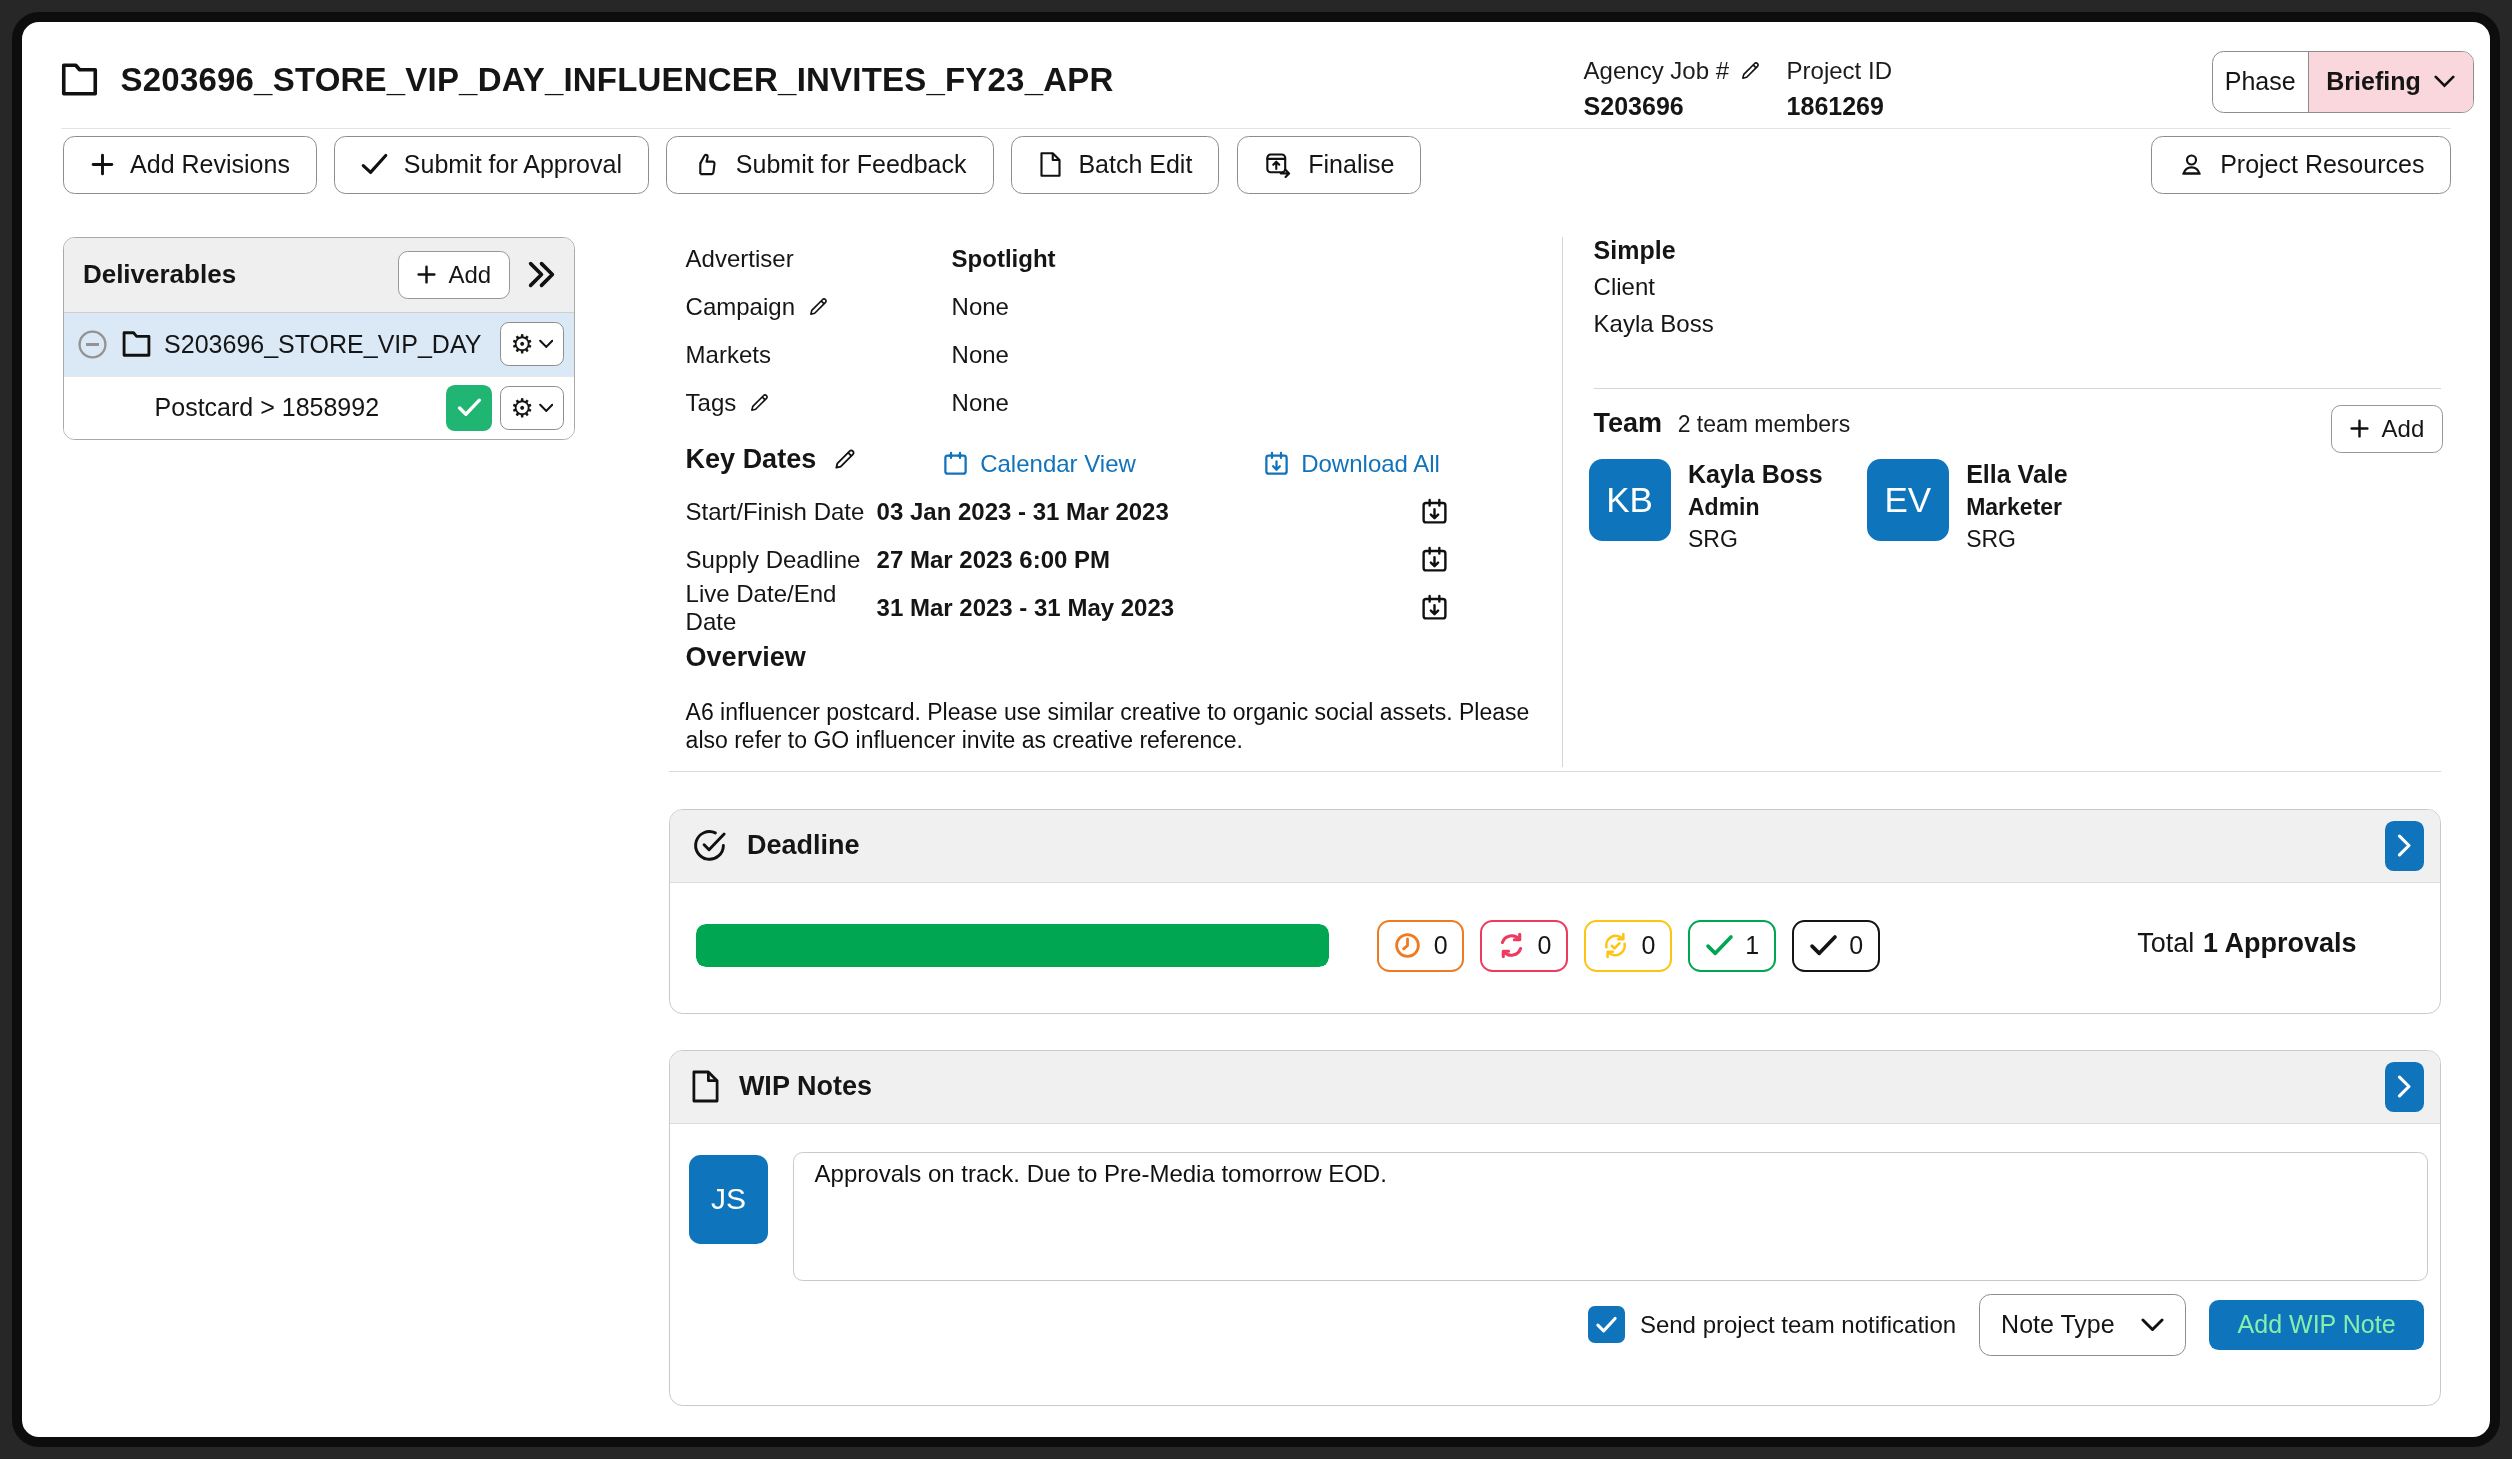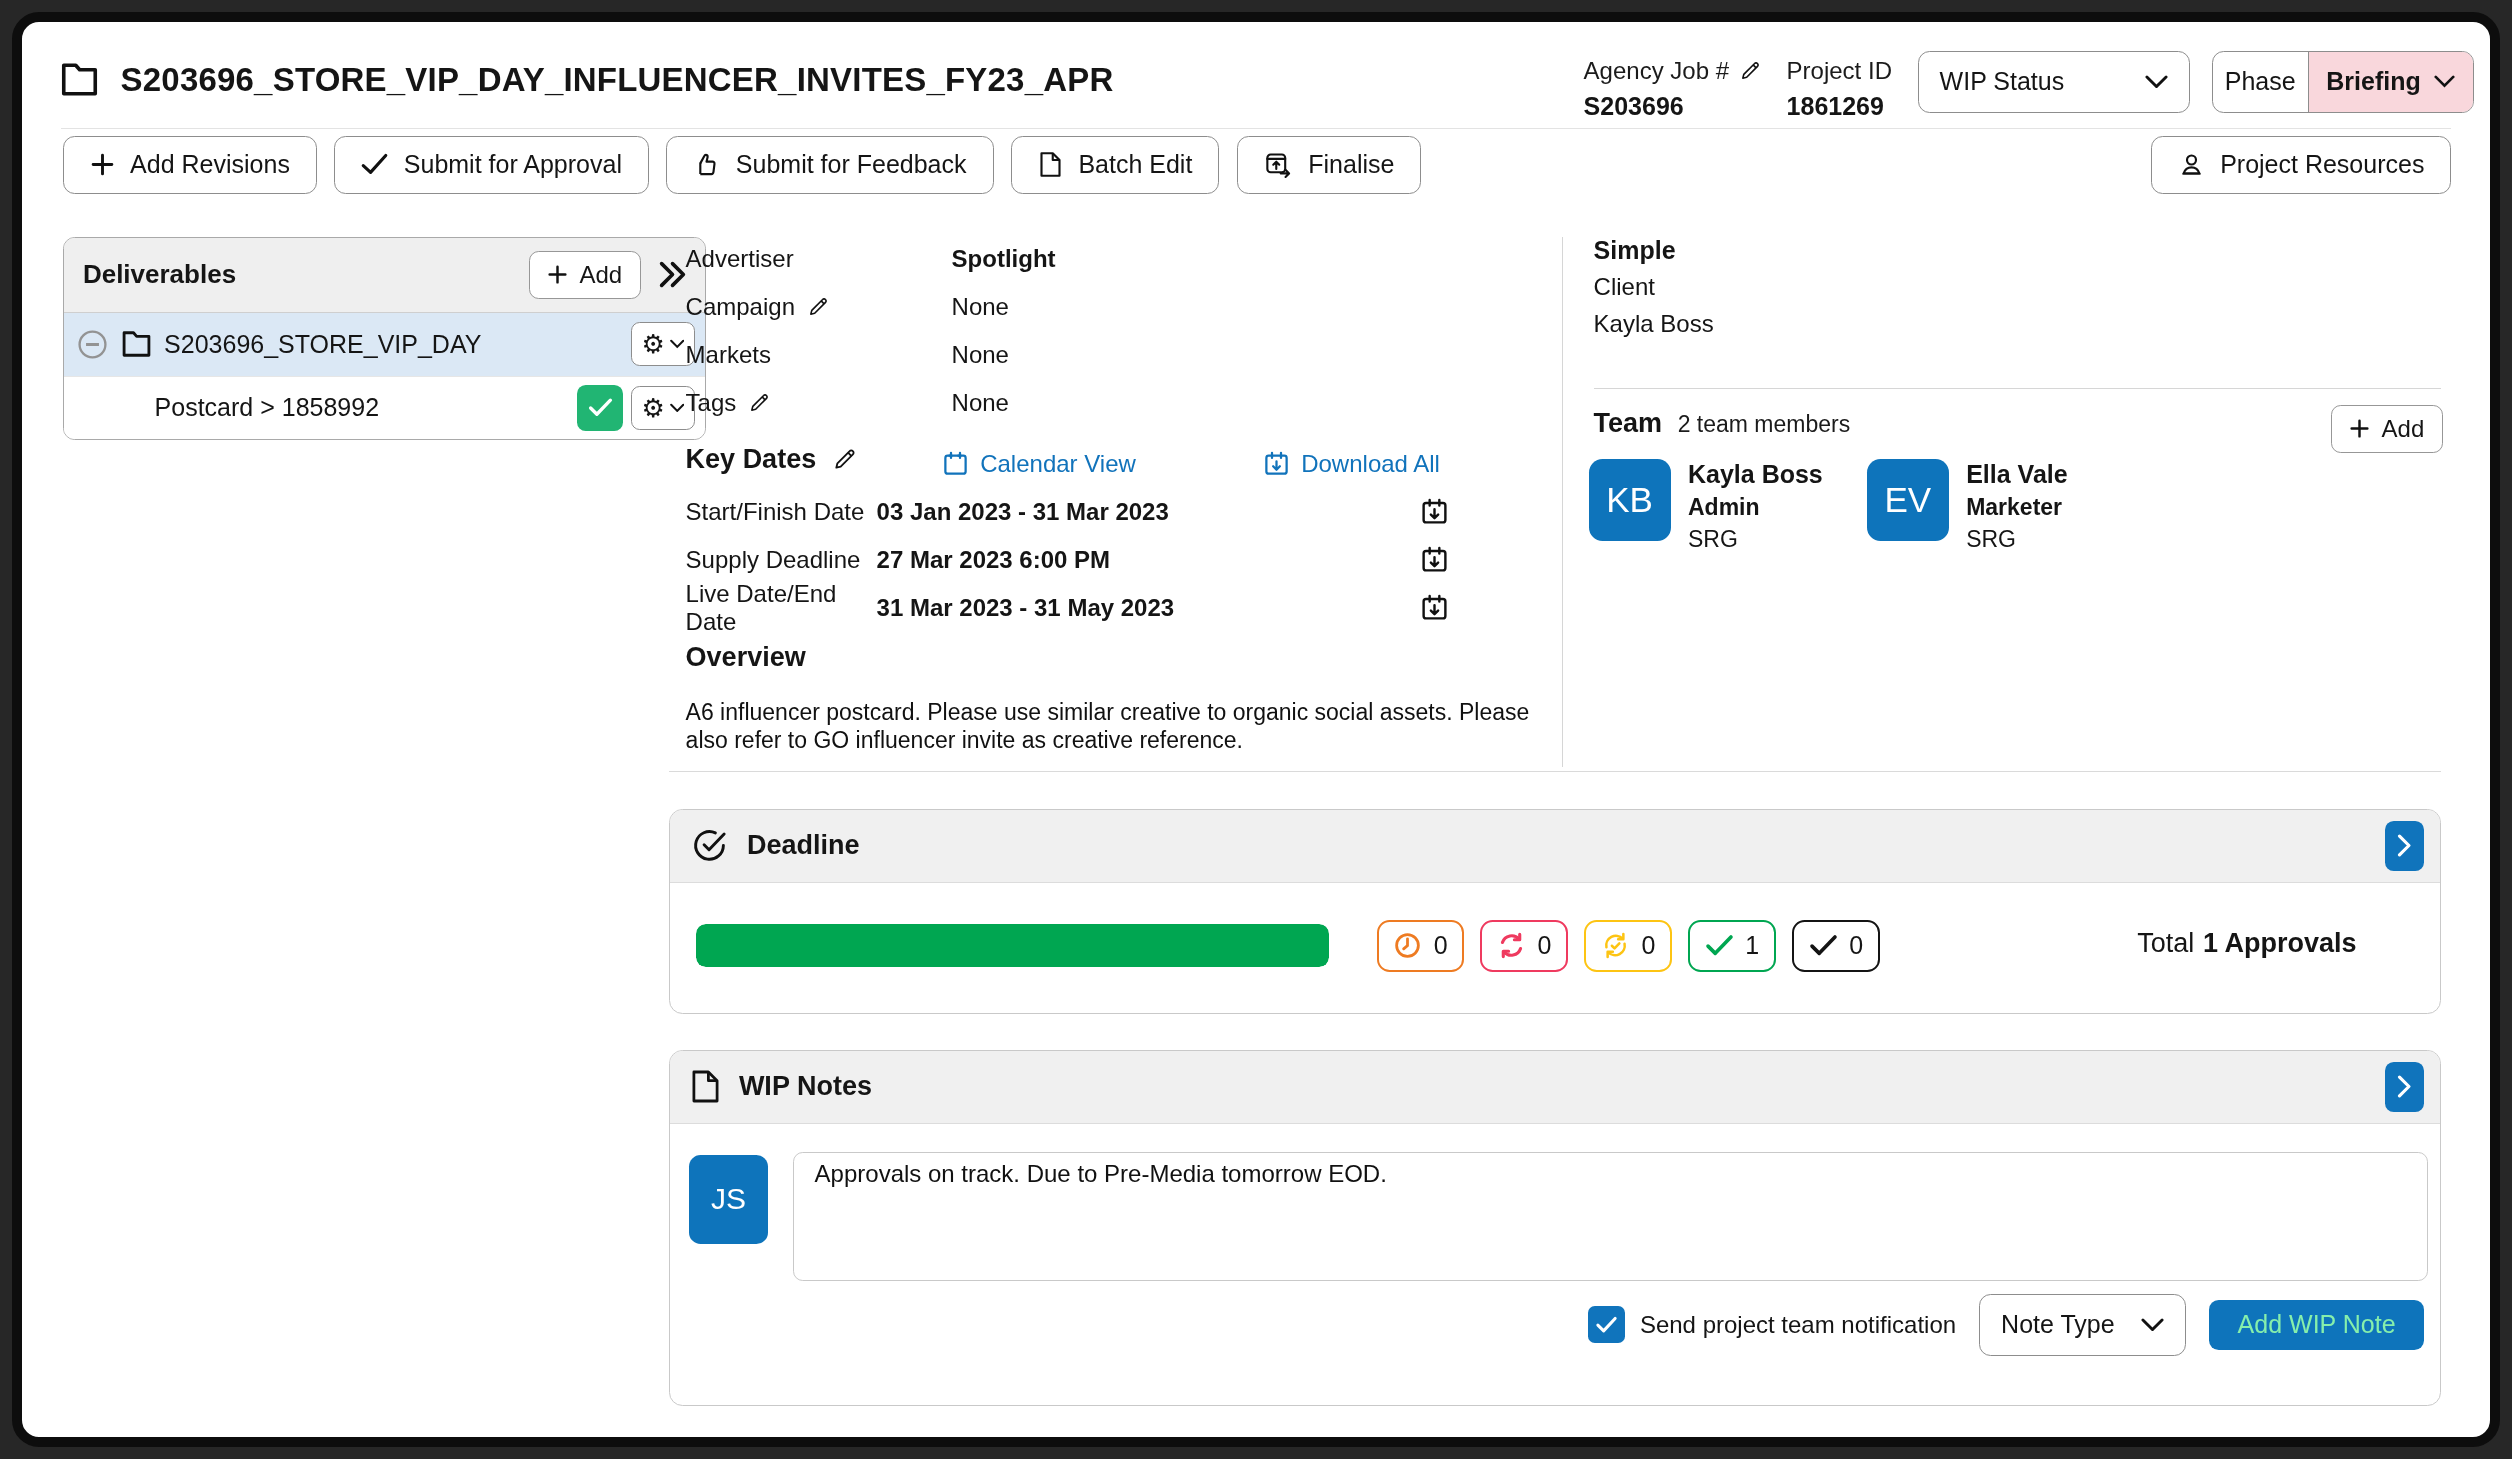--- a/index.html
+++ b/index.html
@@ -42,21 +42,21 @@
   
   .toolbar{left:41px;top:114px;display:flex;gap:17.4px;}
   .btn{
     height:58px;background:#fff;border:1.9px solid #8d8d8d;border-radius:11.6px;
     display:flex;align-items:center;gap:15.5px;padding:0 26px;font-size:25px;
     box-sizing:border-box;white-space:nowrap;cursor:pointer;
   }
   .resources-btn{right:39px;top:114px;}
 
   
-  .deliv{left:41px;top:215px;width:643px;border:1.9px solid #a9a9a9;border-radius:11.6px;
+  .deliv{left:41px;top:215px;width:512px;border:1.9px solid #a9a9a9;border-radius:11.6px;
     overflow:hidden;background:#fff;box-sizing:border-box;}
   .deliv-header{height:75px;background:#efefef;display:flex;align-items:center;
     padding:0 15.5px 0 19.3px;gap:15.5px;border-bottom:1.9px solid #cfcfcf;box-sizing:border-box;}
   .deliv-title{font-size:26px;font-weight:bold;flex:1;}
   .add-btn{height:48px;background:#fff;border:1.9px solid #979797;border-radius:9.7px;
     display:flex;align-items:center;gap:11.6px;padding:0 17.4px;font-size:24px;box-sizing:border-box;}
   .deliv-row1{height:63px;background:#dbe8f5;display:flex;align-items:center;
     gap:13.5px;padding:0 9.7px 0 13.5px;box-sizing:border-box;}
   .deliv-row2{height:63px;background:#fff;display:flex;align-items:center;
     padding:0 9.7px 0 91px;box-sizing:border-box;border-top:1px solid #e6e6e6;}
@@ -167,28 +167,20 @@
     <span class="val">S203696</span>
   </div>
 
   <div class="abs hdr-field" style="left:1765px;top:35px;">
     <span class="lbl">
         <span>Project ID</span>
       </span>
     <span class="val">1861269</span>
   </div>
 
-  <div class="abs select-box" style="left:1896px;top:29px;width:272px;">
-    <span>WIP Status</span>
-    <span>
-      <svg width="23" height="13.5" viewBox="0 0 24 14" fill="none" stroke="#111" stroke-width="3" stroke-linecap="round">
-          <path d="M2 2l10 10L22 2"></path>
-        </svg>
-    </span>
-  </div>
 
   <div class="abs phase-group" style="left:2190px;top:29px;width:262px;">
     <div class="phase-left">Phase</div>
     <div class="phase-right">
       <span>Briefing</span>
       <span>
         <svg width="21" height="12.6" viewBox="0 0 24 14" fill="none" stroke="#111" stroke-width="3" stroke-linecap="round">
             <path d="M2 2l10 10L22 2"></path>
           </svg>
       </span>

